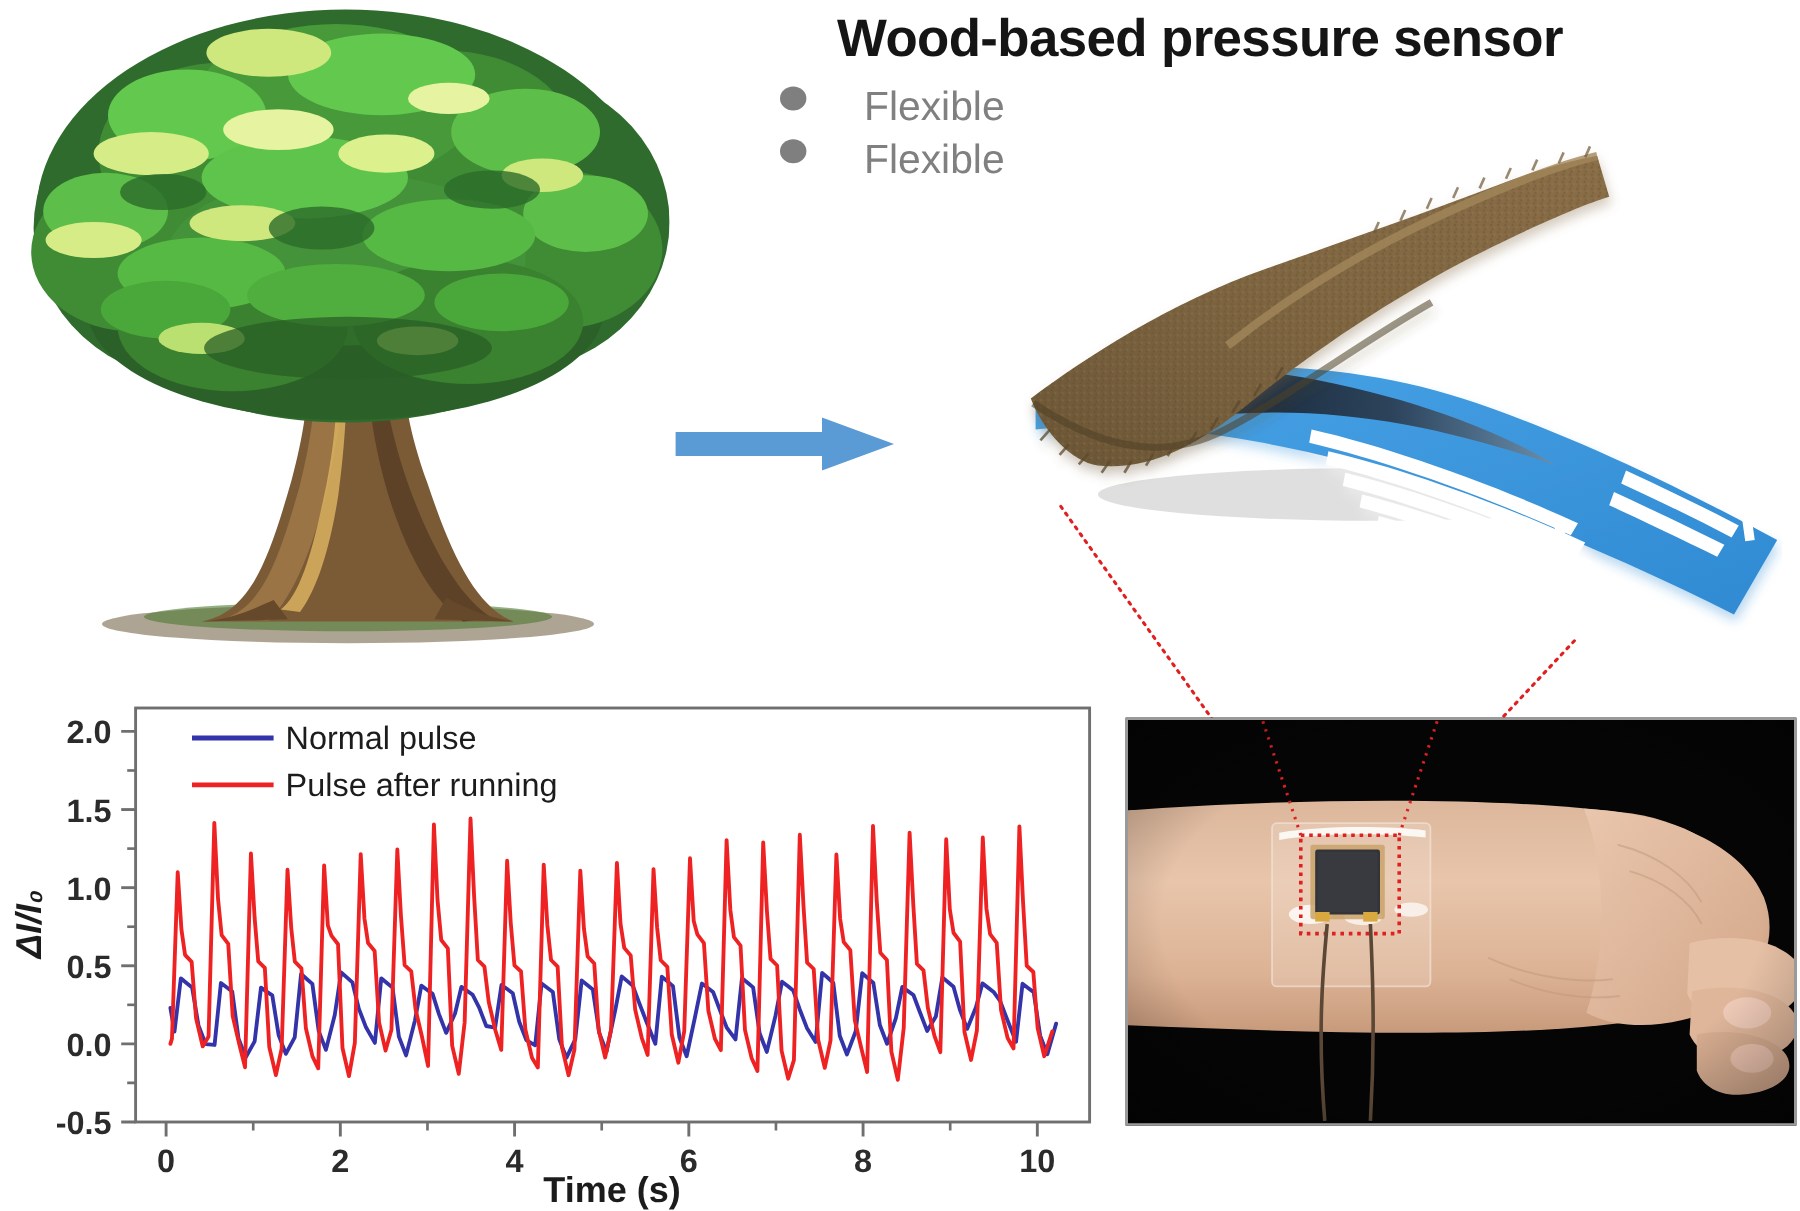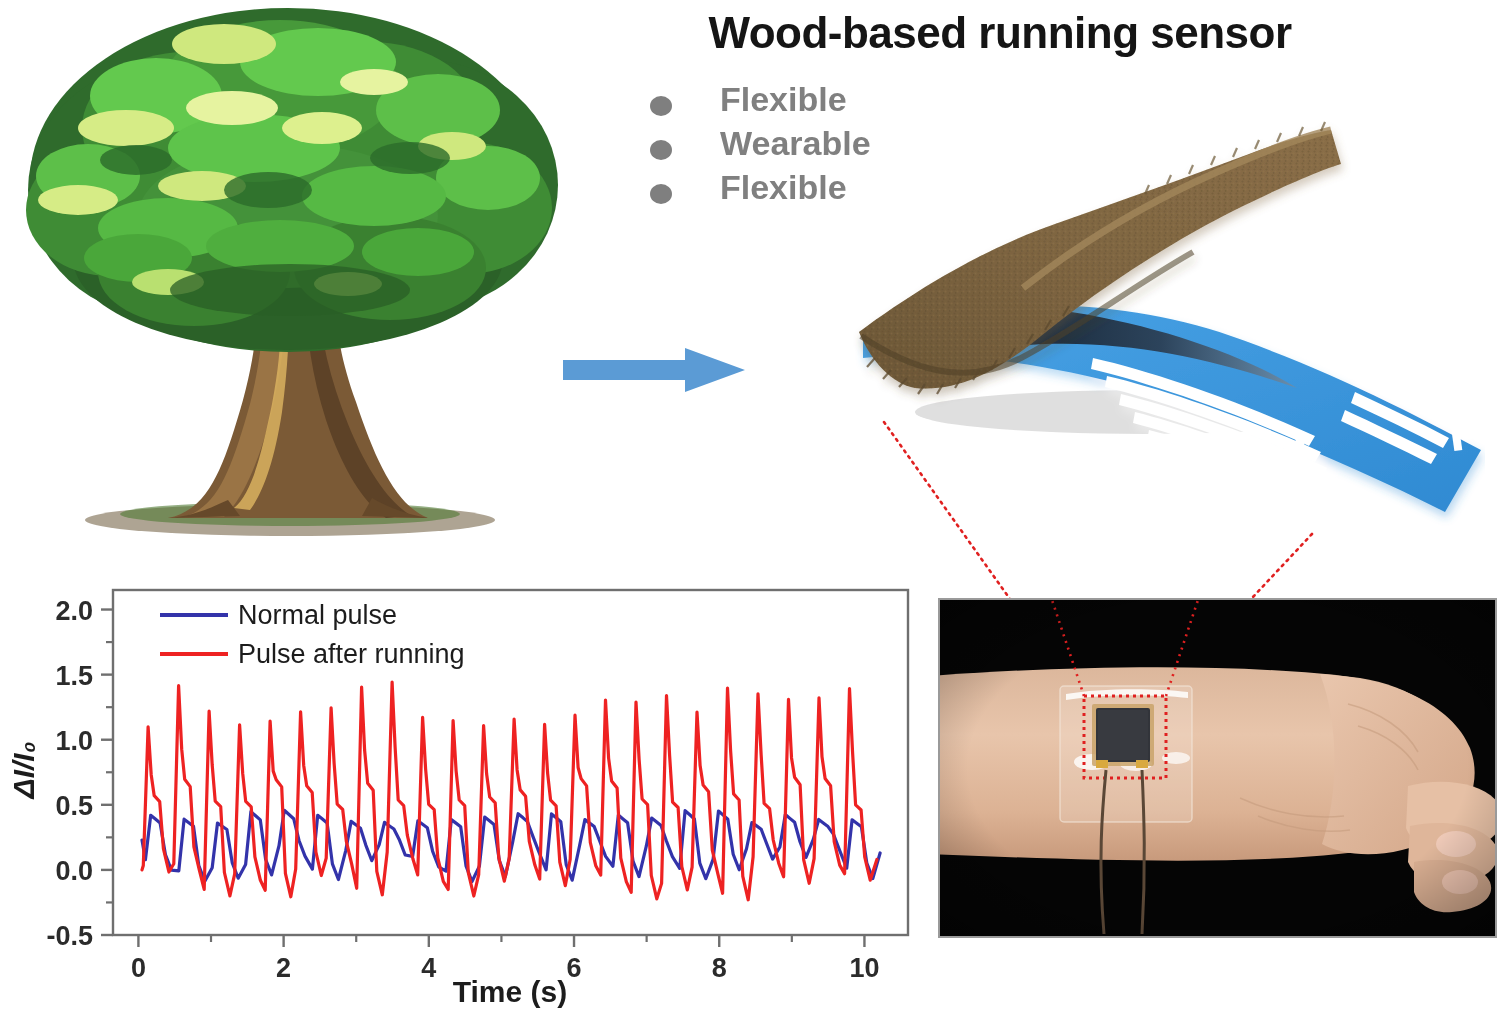--- a/index.html
+++ b/index.html
@@ -5,21 +5,21 @@
   html,body{margin:0;padding:0;background:#ffffff;}
   body{width:1500px;height:1009px;position:relative;overflow:hidden;
        font-family:"Liberation Sans","DejaVu Sans",sans-serif;}
 
   .abs{position:absolute;}
 
   
   #title{left:610px;top:8px;width:780px;text-align:center;
          font-size:44px;font-weight:bold;color:#151515;letter-spacing:-0.5px;}
   #bullets{left:650px;top:72px;width:520px;}
-  .bullet-row{display:flex;align-items:flex-end;height:44px;font-weight:bold;}
+  .bullet-row{display:flex;align-items:flex-start;height:44px;}
   .bullet-dot{width:22px;height:20px;border-radius:50%;background:#7f7f7f;flex:0 0 auto;}
   .bullet-label{margin-left:48px;font-size:34px;color:#808080;line-height:1;}
 
   
   #tree-wrap{left:18px;top:0px;width:540px;height:545px;}
   #tree-wrap svg{display:block;width:100%;height:100%;}
 
   
   #arrow-wrap{left:555px;top:340px;width:200px;height:60px;}
 
@@ -100,30 +100,26 @@
       <ellipse cx="330" cy="284" rx="34" ry="12" fill="#b9e070"></ellipse>
 
       <ellipse cx="250" cy="190" rx="44" ry="18" fill="#2c6b2a" opacity="0.8"></ellipse>
       <ellipse cx="392" cy="158" rx="40" ry="16" fill="#2c6b2a" opacity="0.8"></ellipse>
       <ellipse cx="118" cy="160" rx="36" ry="15" fill="#2c6b2a" opacity="0.8"></ellipse>
       <ellipse cx="272" cy="290" rx="120" ry="26" fill="#2a5f26" opacity="0.75"></ellipse>
     </g>
   </svg>
 </div>
 
-<div class="abs" id="title">Wood-based running sensor</div>
+<div class="abs" id="title">Wood-based pressure sensor</div>
 
 <div class="abs" id="bullets">
   <div class="bullet-row">
     <span class="bullet-dot"></span>
     <span class="bullet-label">Flexible</span>
-  </div>
-  <div class="bullet-row">
-    <span class="bullet-dot"></span>
-    <span class="bullet-label">Wearable</span>
   </div>
   <div class="bullet-row">
     <span class="bullet-dot"></span>
     <span class="bullet-label">Flexible</span>
   </div>
 </div>
 
 <div class="abs" id="arrow-wrap">
   <svg viewBox="0 0 200 60" xmlns="http://www.w3.org/2000/svg">
     <path d="M8 20 L130 20 L130 8 L190 30 L130 52 L130 40 L8 40 Z" fill="#5B9BD5"></path>

